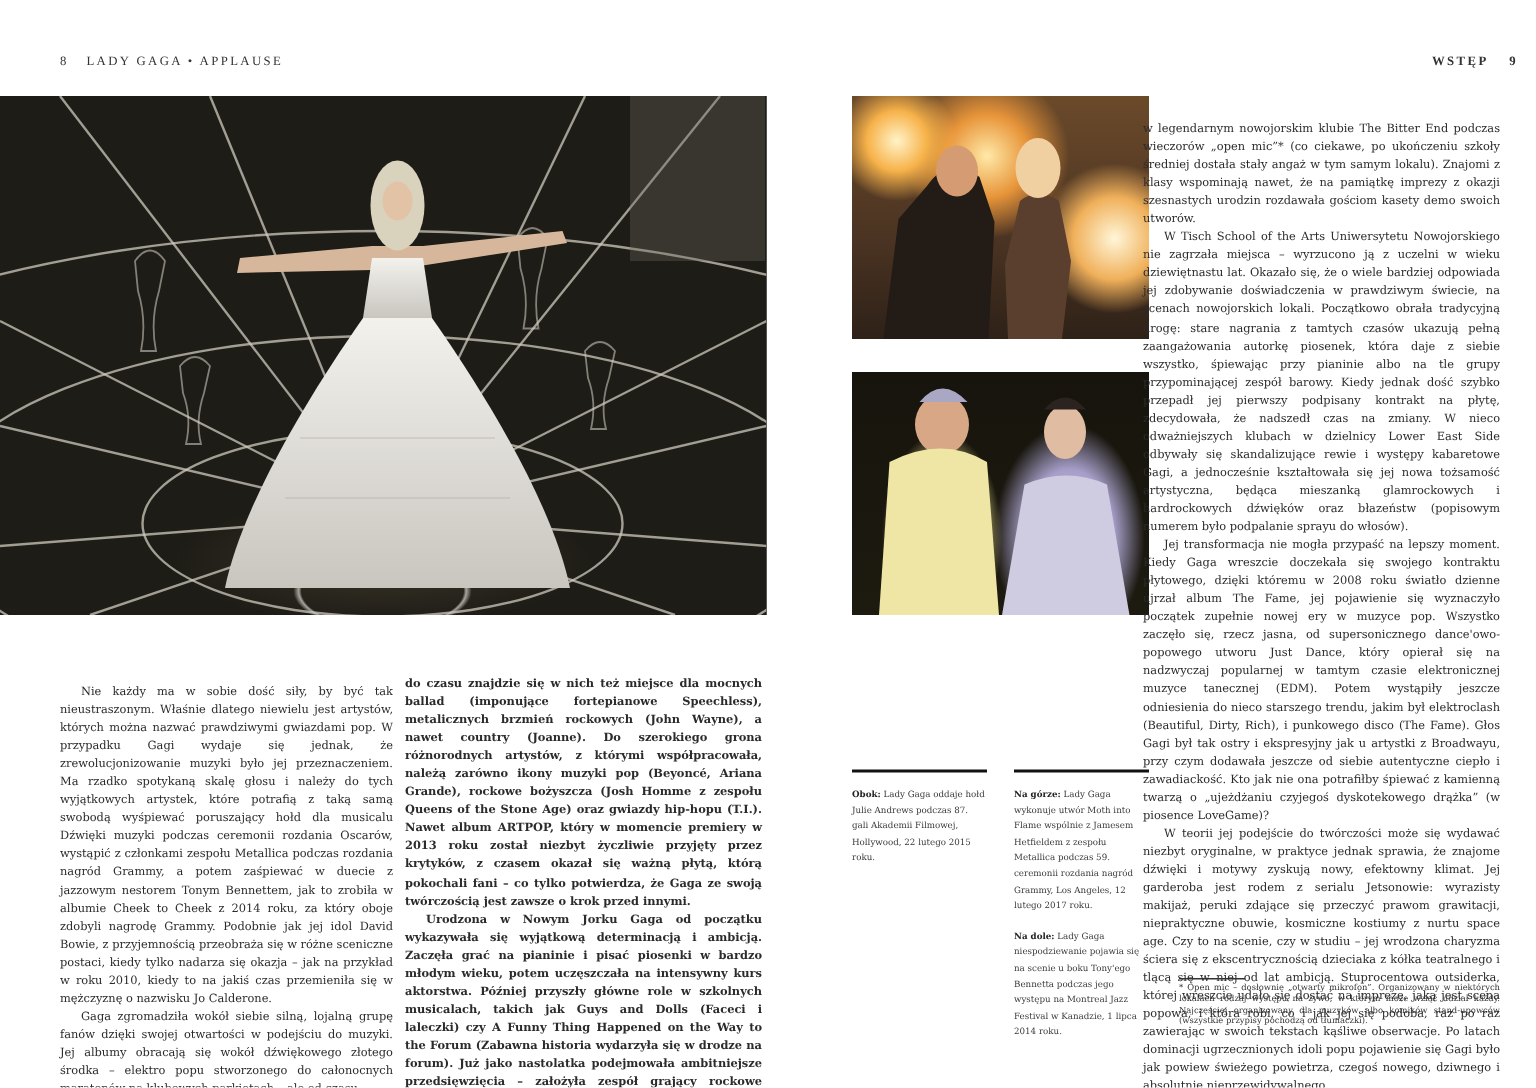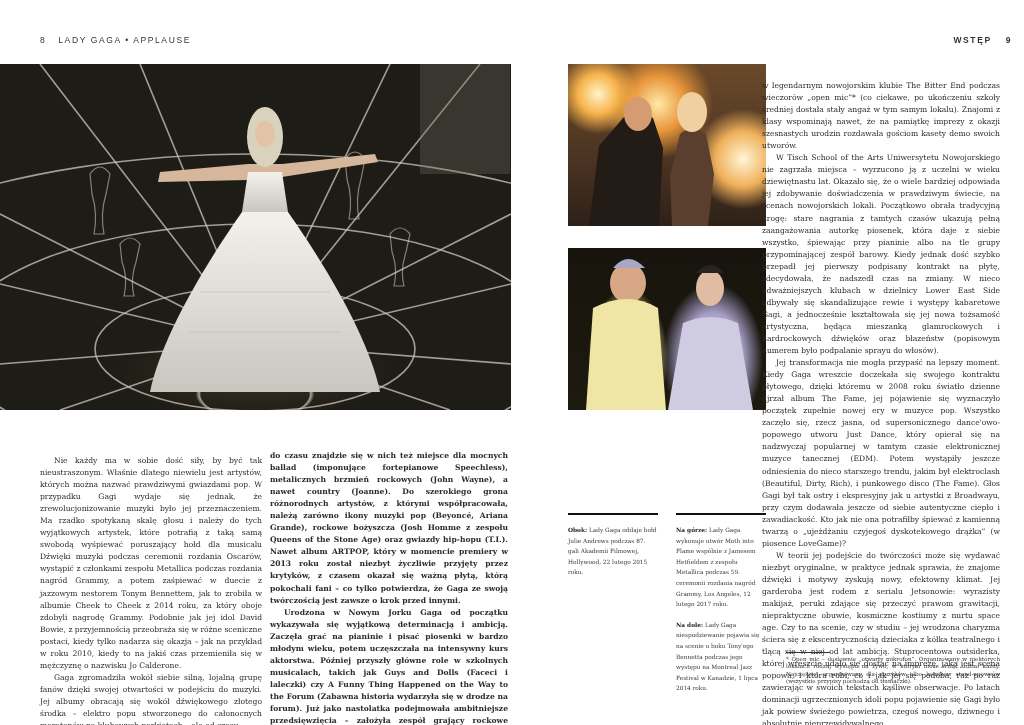--- a/index.html
+++ b/index.html
@@ -1,19 +1,19 @@
 <!DOCTYPE html>
 <html><head>
 <meta charset="utf-8">
 <style>
   * { box-sizing: border-box; margin: 0; padding: 0; }
   html, body { width: 1024px; height: 725px; background: #ffffff; overflow: hidden; }
   body { position: relative; font-family: "DejaVu Serif", serif; color: #2a2a2a; }
 
-  .running-head { position: absolute; top: 35px; font-size: 8.5px; letter-spacing: 1.6px; color: #333; font-family: Liberation Sans, sans-serif; }
+  .running-head { position: absolute; top: 35px; font-size: 8.5px; letter-spacing: 1.6px; color: #333; font-family: Liberation Serif, serif; }
   .rh-left { left: 40px; }
   .rh-right { right: 12px; text-align: right; }
   .rh-left .folio { margin-right: 8px; }
   .rh-right .folio { margin-left: 10px; font-weight: bold; }
   .rh-right .section { font-weight: bold; margin-left: 28px; }
 
   
   .photo { position: absolute; overflow: hidden; }
   .photo-main { left: 0; top: 64px; width: 511px; height: 346px;
     background:

